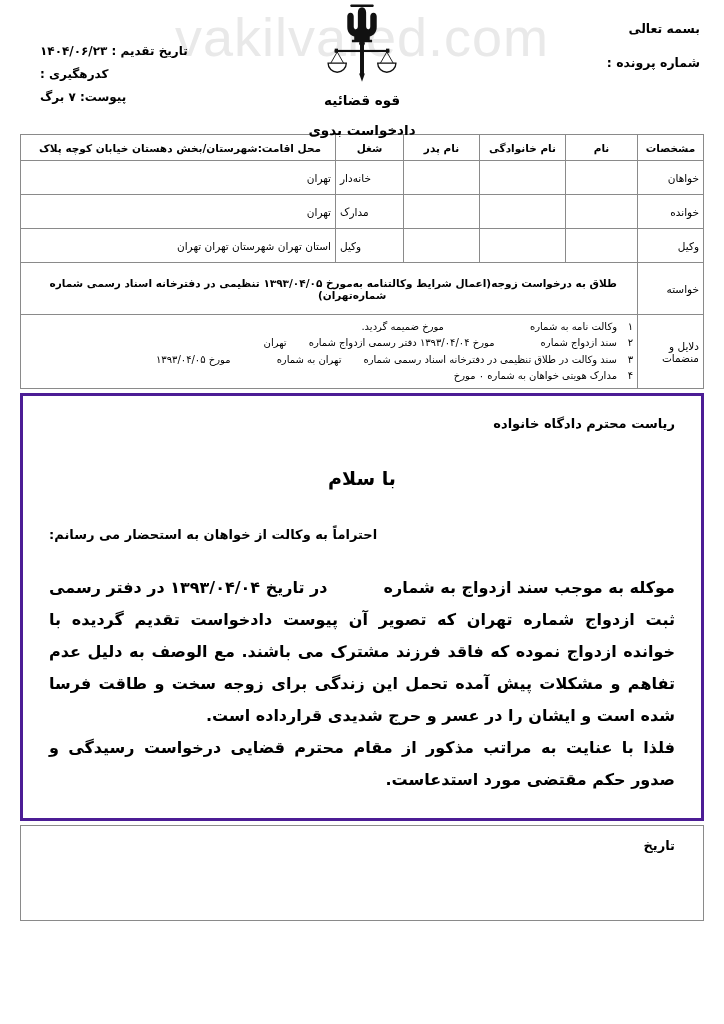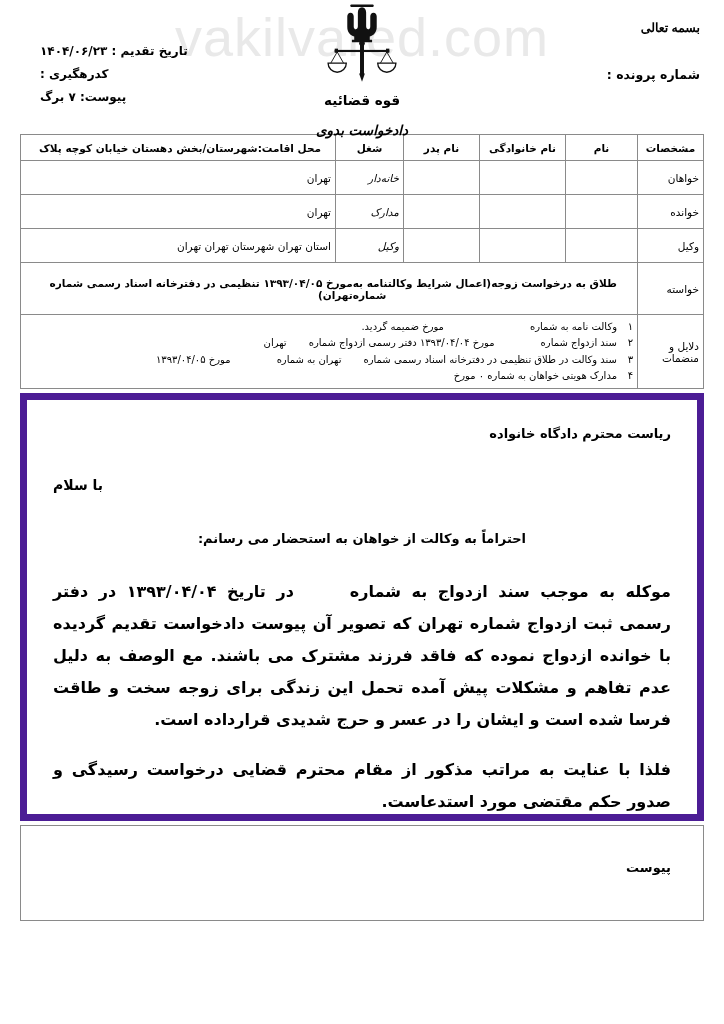--- a/index.html
+++ b/index.html
@@ -45,21 +45,21 @@
   }
   .hdr-right {
     position: absolute;
     top: 22px;
     right: 24px;
     text-align: right;
     font-size: 12.5px;
     font-weight: bold;
     line-height: 1.1;
   }
-  .hdr-right .line1 { margin-bottom: 32px; font-family: Liberation Serif, serif; }
+  .hdr-right .line1 { margin-bottom: 20px; }
 
   .hdr-left {
     position: absolute;
     top: 40px;
     left: 0;
     width: 300px;
     text-align: left;
     padding-left: 0;
     font-size: 12px;
     font-weight: bold;
@@ -80,21 +80,20 @@
   .hdr-center .org {
     font-size: 13.5px;
     font-weight: bold;
     letter-spacing: .5px;
     margin-top: 1px;
   }
   .hdr-center .doctype {
     font-size: 13.5px;
     font-weight: bold;
     margin-top: 14px;
-    font-style: italic;
   }
 
   
   #form-table {
     width: 684px;
     margin: 2px auto 0;
     border-collapse: collapse;
     table-layout: fixed;
   }
   #form-table th, #form-table td {
@@ -110,21 +109,21 @@
     font-size: 10.5px;
   }
   #form-table thead th.col-addr { text-align: right; padding-right: 14px; }
   td.label-col {
     text-align: right;
     font-weight: normal;
     font-size: 11px;
     width: 66px;
   }
   tr.party-row td { height: 34px; }
-  td.job-cell { text-align: right; font-size: 10px; font-style: italic; }
+  td.job-cell { text-align: left; font-size: 10px; }
   td.addr-cell { text-align: right; font-size: 10px; padding-right: 8px; }
 
   
   tr.claim-row td.claim-cell { height: 52px; vertical-align: top; padding-top: 5px; }
   .claim-flex {
     display: flex;
     justify-content: space-between;
     align-items: flex-start;
     font-size: 10.5px;
     font-weight: bold;
@@ -147,52 +146,52 @@
   .ev-gap-lg { width: 86px; flex: none; }
   .ev-gap-md { width: 46px; flex: none; }
   .ev-gap-sm { width: 22px; flex: none; }
   .ev-push { flex: 1 1 auto; }
   td.evid-label { vertical-align: top; padding-top: 6px; }
 
   
   #letter-box {
     width: 684px;
     margin: 4px auto 0;
-    border: 7px solid #4c1d95;
+    border: 3px solid #4c1d95;
     height: 428px;
-    padding: 26px 26px 10px 26px;
+    padding: 20px 26px 10px 26px;
     position: relative;
   }
   .salutation-1 {
     font-size: 13px;
     font-weight: bold;
     text-align: right;
     margin-bottom: 36px;
   }
   .salutation-2 {
-    font-size: 14px;
-    font-weight: bold;
-    text-align: left;
+    font-size: 19px;
+    font-weight: bold;
+    text-align: center;
     margin-bottom: 38px;
   }
   .salutation-3 {
     font-size: 13px;
     font-weight: bold;
-    text-align: center;
+    text-align: left;
     margin-bottom: 30px;
   }
   .para {
     font-size: 16px;
     font-weight: bold;
     line-height: 2.0;
     text-align: justify;
     text-align-last: right;
   }
   .para-first .gapfill { display: inline-block; width: 56px; }
-  .para-2 { margin-top: 18px; }
+  .para-2 { }
   .thanks {
     font-size: 13px;
     font-weight: bold;
     margin-top: 42px;
     text-align: right;
   }
 
   
   #bottom-box {
     width: 684px;
@@ -371,18 +370,18 @@
     <div class="salutation-1">ریاست محترم دادگاه خانواده</div>
     <div class="salutation-2">با سلام</div>
     <div class="salutation-3">احتراماً به وکالت از خواهان به استحضار می رسانم:</div>
 
     <div class="para para-first">
       <span>موکله به موجب سند ازدواج به شماره</span><span class="gapfill"></span><span>در تاریخ ۱۳۹۳/۰۴/۰۴ در دفتر رسمی ثبت ازدواج شماره تهران که تصویر آن پیوست دادخواست تقدیم گردیده با خوانده ازدواج نموده که فاقد فرزند مشترک می باشند. مع الوصف به دلیل عدم تفاهم و مشکلات پیش آمده تحمل این زندگی برای زوجه سخت و طاقت فرسا شده است و ایشان را در عسر و حرج شدیدی قرارداده است.</span>
     </div>
 
     <div class="para para-2">فلذا با عنایت به مراتب مذکور از مقام محترم قضایی درخواست رسیدگی و صدور حکم مقتضی مورد استدعاست.</div>
 
-    <div class="thanks">پیوست</div>
+    <div class="thanks">تاریخ</div>
   </div>
 
   <div id="bottom-box"></div>
 
 </div>
 
 </body></html>

